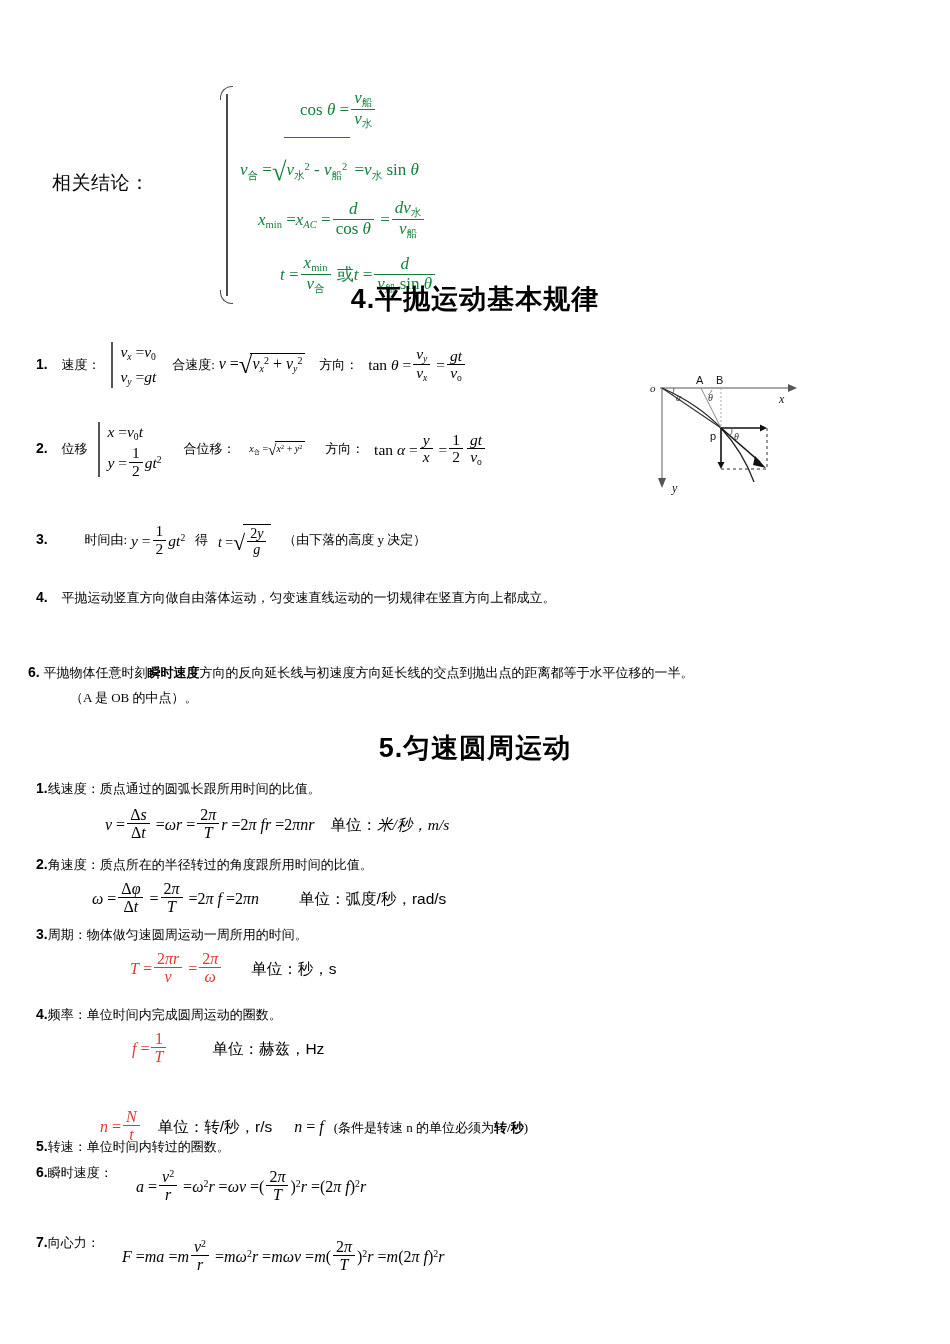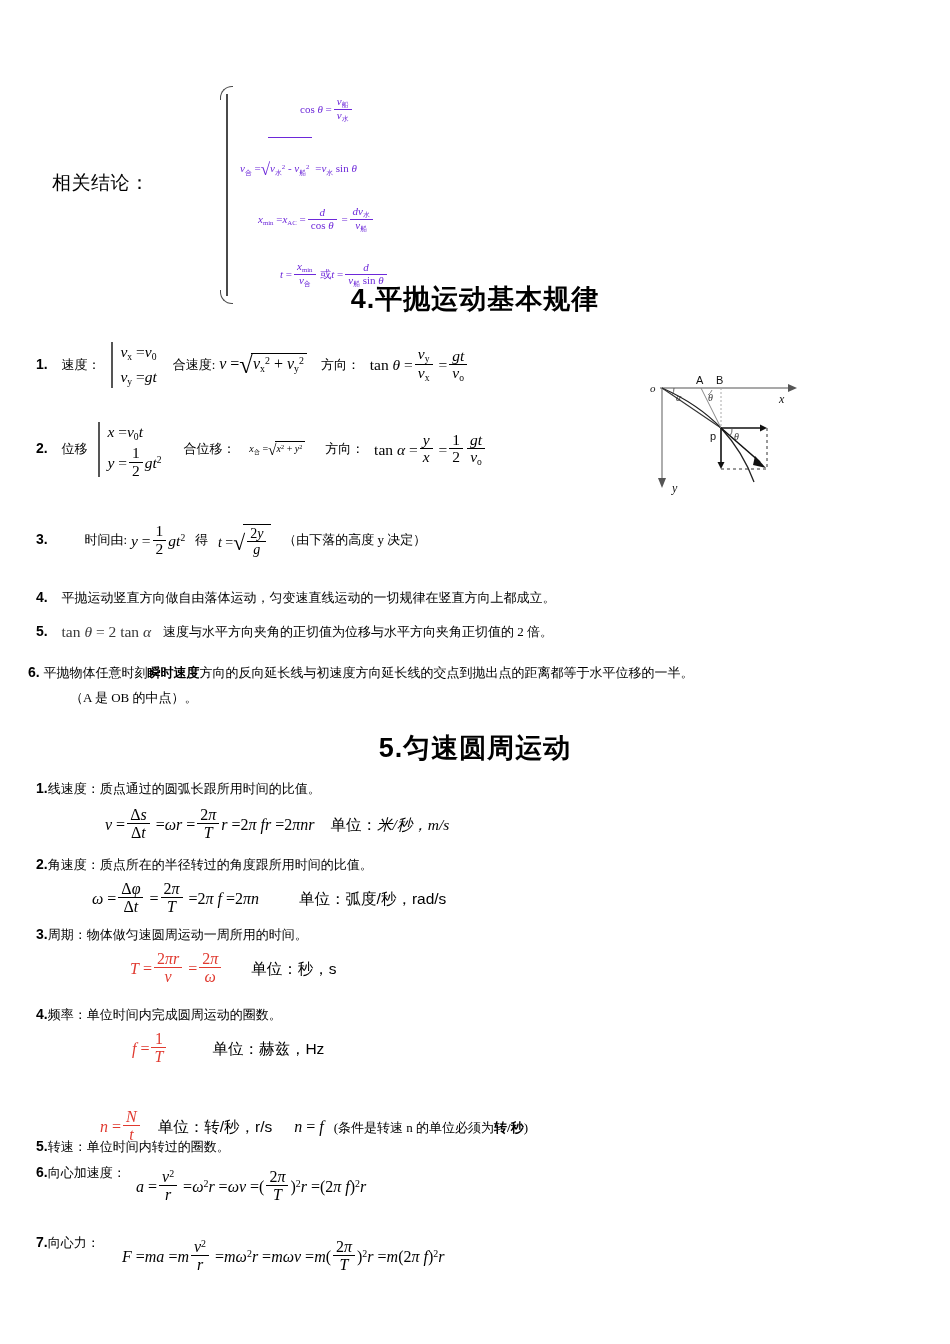--- a/index.html
+++ b/index.html
@@ -20,21 +20,21 @@
     width: 950px;
     height: 1344px;
     background: #fff;
   }
 
   
   .mi { font-family: "Liberation Serif", serif; font-style: italic; }
   .mn, .mo { font-family: "Liberation Serif", serif; font-style: normal; }
   .mtxt { font-family: "Liberation Serif", serif; font-style: normal; }
   .sub { font-size: 0.62em; vertical-align: -0.32em; font-style: normal; }
-  .subi { font-size: 0.62em; vertical-align: -0.32em; }
+  .subi { font-size: 0.62em; vertical-align: -0.32em; font-style: italic; }
   .sup { font-size: 0.62em; vertical-align: 0.50em; font-style: normal; }
 
   .frac {
     display: inline-block;
     vertical-align: -0.52em;
     text-align: center;
     line-height: 1.08;
     margin: 0 2px;
   }
   .frac > .num { display: block; padding: 0 3px; }
@@ -93,22 +93,22 @@
   }
   .brace .bt { top: 0px; border-top: 1.6px solid #4a4a4a; border-top-left-radius: 12px; }
   .brace .bb { bottom: 0px; border-bottom: 1.6px solid #4a4a4a; border-bottom-left-radius: 12px; }
 
   .concl-rows {
     position: absolute;
     left: 240px; top: 44px;
     width: 420px;
   }
   .concl-rows .row {
-    font-size: 11px;
-    color: #6d28d9;
+    font-size: 17px;
+    color: #15803d;
     height: 55px;
     line-height: 55px;
     white-space: nowrap;
   }
   .concl-rows .row.r1 { padding-left: 60px; }
   .concl-rows .row.r2 { padding-left: 0px; }
   .concl-rows .row.r3 { padding-left: 18px; }
   .concl-rows .row.r4 { padding-left: 40px; }
 
   
@@ -267,27 +267,20 @@
       <span class="mi">t</span> <span class="mo">=</span><span class="sqrt"><span class="radsign">√</span><span class="rad"><span class="frac"><span class="num"><span class="mn">2</span><span class="mi">y</span></span><span class="den"><span class="mi">g</span></span></span></span></span>
     </span>
     <span class="cn" style="margin-left:8px;">（由下落的高度 y 决定）</span>
   </div>
 
   <div class="s4-item" id="s4i4">
     <span class="num-lbl">4.</span>
     <span class="cn" style="margin-left:10px;">平抛运动竖直方向做自由落体运动，匀变速直线运动的一切规律在竖直方向上都成立。</span>
   </div>
 
-  <div class="s4-item" id="s4i5">
-    <span class="num-lbl">5.</span>
-    <span class="inline-mid" style="margin-left:10px;color:#3a3a3a;">
-      <span class="mtxt">tan</span> <span class="mi">θ</span> <span class="mo">=</span> <span class="mn">2</span> <span class="mtxt">tan</span> <span class="mi">α</span>
-    </span>
-    <span class="cn" style="margin-left:8px;">速度与水平方向夹角的正切值为位移与水平方向夹角正切值的 2 倍。</span>
-  </div>
 
   <div class="s4-item" id="s4i6">
     <span class="num-lbl">6.</span>
     <span class="cn">平抛物体任意时刻</span><span class="cn bold">瞬时速度</span><span class="cn">方向的反向延长线与初速度方向延长线的交点到抛出点的距离都等于水平位移的一半。</span>
   </div>
   <div class="s4-item" id="s4i6b">
     <span class="cn">（A 是 OB 的中点）。</span>
   </div>
 
   <div class="diagram">
@@ -372,21 +365,21 @@
     <span class="num-lbl">5.</span><span class="cn">转速：单位时间内转过的圈数。</span>
   </div>
   <div class="s5-formula" id="s5f5">
     <span class="red"><span class="mi">n</span> <span class="mo">=</span><span class="frac"><span class="num"><span class="mi">N</span></span><span class="den"><span class="mi">t</span></span></span></span>
     <span class="unit" style="margin-left:12px;">单位：</span><span class="unit sans">转/秒，r/s</span>
     <span style="margin-left:18px;"><span class="mi">n</span> <span class="mo">=</span> <span class="mi">f</span></span>
     <span class="cn" style="margin-left:6px;">(条件是转速 n 的单位必须为</span><span class="cn bold">转/秒</span><span class="cn">)</span>
   </div>
 
   <div class="s5-line" id="s5t6">
-    <span class="num-lbl">6.</span><span class="cn">向心加速度：</span>
+    <span class="num-lbl">6.</span><span class="cn">瞬时速度：</span>
   </div>
   <div class="s5-formula" id="s5f6">
     <span class="mi">a</span> <span class="mo">=</span><span class="frac"><span class="num"><span class="mi">v</span><span class="sup">2</span></span><span class="den"><span class="mi">r</span></span></span> <span class="mo">=</span><span class="mi">ω</span><span class="sup">2</span><span class="mi">r</span> <span class="mo">=</span><span class="mi">ωv</span> <span class="mo">=</span><span class="mo">(</span><span class="frac"><span class="num"><span class="mn">2</span><span class="mi">π</span></span><span class="den"><span class="mi">T</span></span></span><span class="mo">)</span><span class="sup">2</span><span class="mi">r</span> <span class="mo">=</span><span class="mo">(</span><span class="mn">2</span><span class="mi">π f</span><span class="mo">)</span><span class="sup">2</span><span class="mi">r</span>
   </div>
 
   <div class="s5-line" id="s5t7">
     <span class="num-lbl">7.</span><span class="cn">向心力：</span>
   </div>
   <div class="s5-formula" id="s5f7">
     <span class="mi">F</span> <span class="mo">=</span><span class="mi">ma</span> <span class="mo">=</span><span class="mi">m</span><span class="frac"><span class="num"><span class="mi">v</span><span class="sup">2</span></span><span class="den"><span class="mi">r</span></span></span> <span class="mo">=</span><span class="mi">mω</span><span class="sup">2</span><span class="mi">r</span> <span class="mo">=</span><span class="mi">mωv</span> <span class="mo">=</span><span class="mi">m</span><span class="mo">(</span><span class="frac"><span class="num"><span class="mn">2</span><span class="mi">π</span></span><span class="den"><span class="mi">T</span></span></span><span class="mo">)</span><span class="sup">2</span><span class="mi">r</span> <span class="mo">=</span><span class="mi">m</span><span class="mo">(</span><span class="mn">2</span><span class="mi">π f</span><span class="mo">)</span><span class="sup">2</span><span class="mi">r</span>

